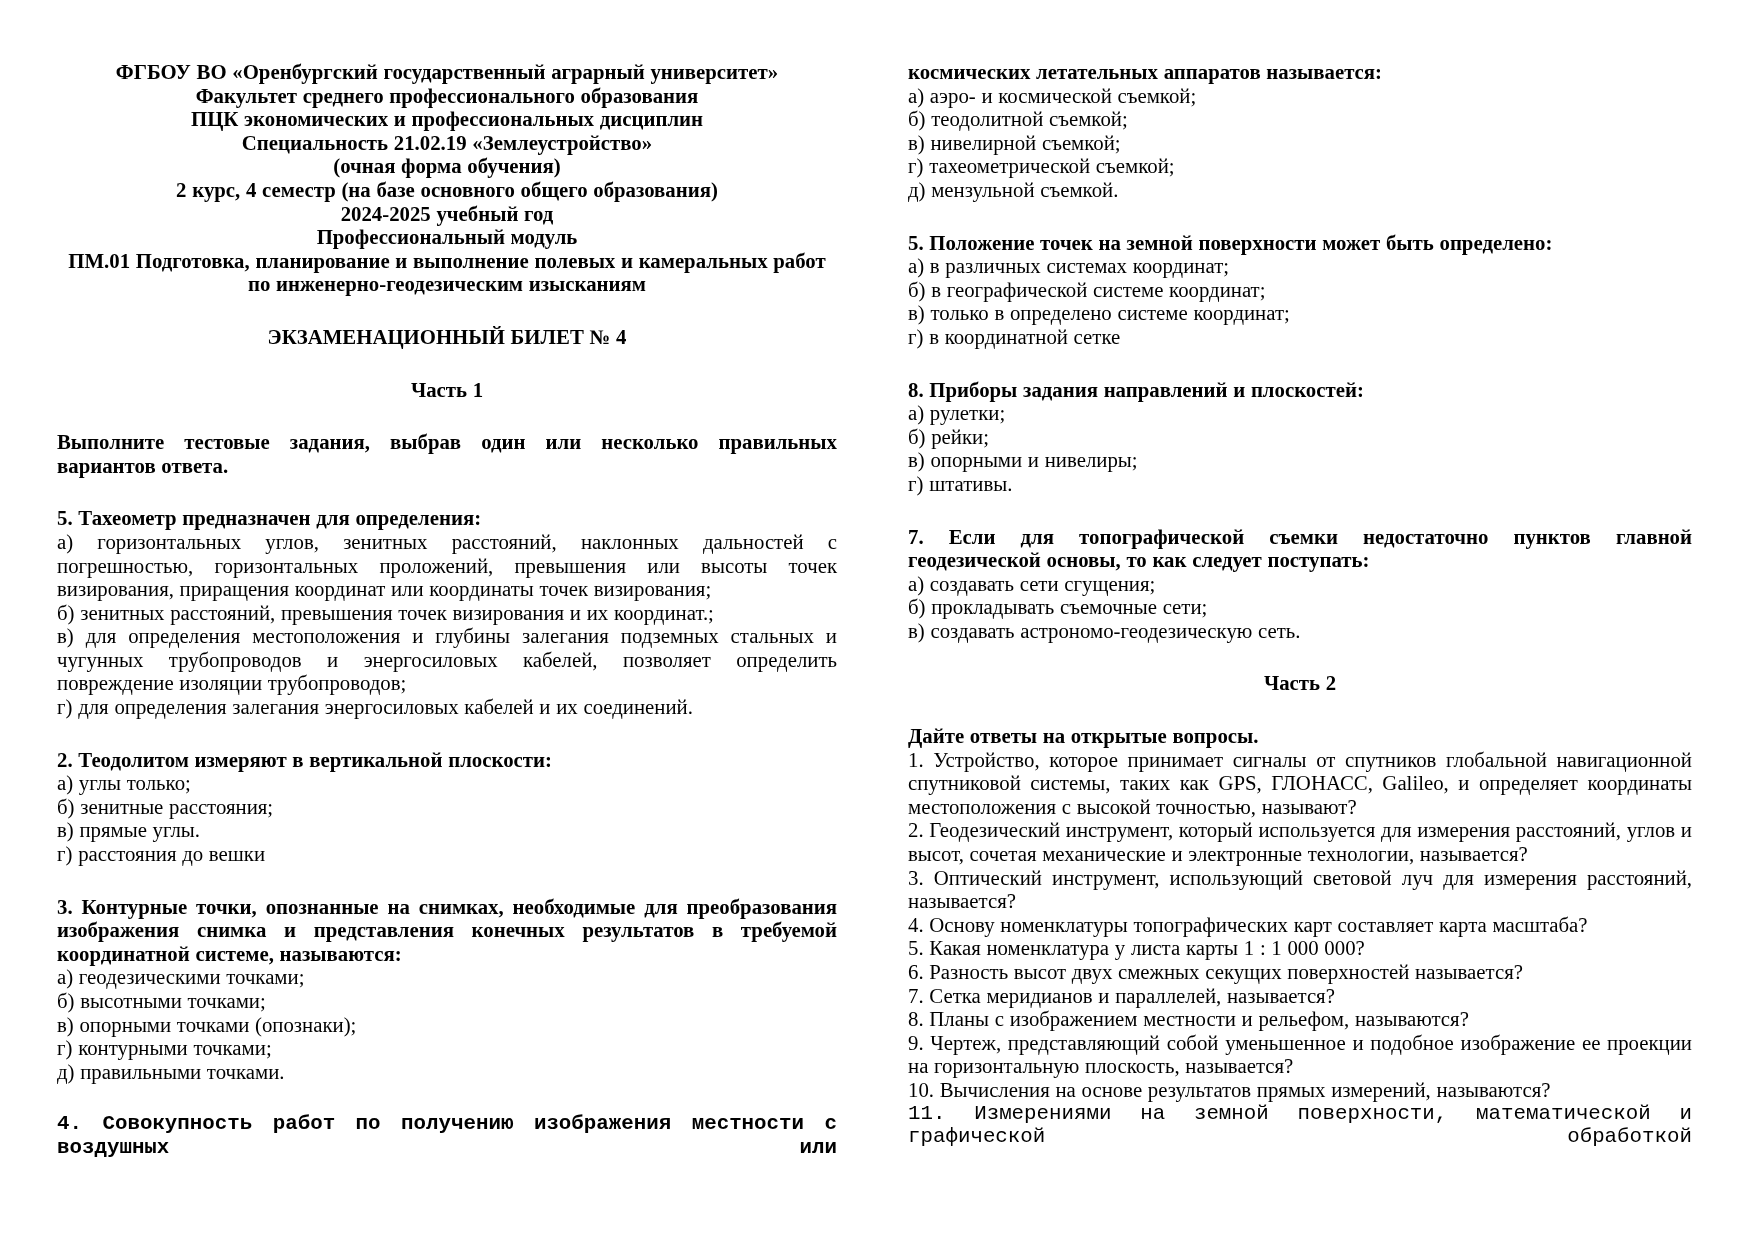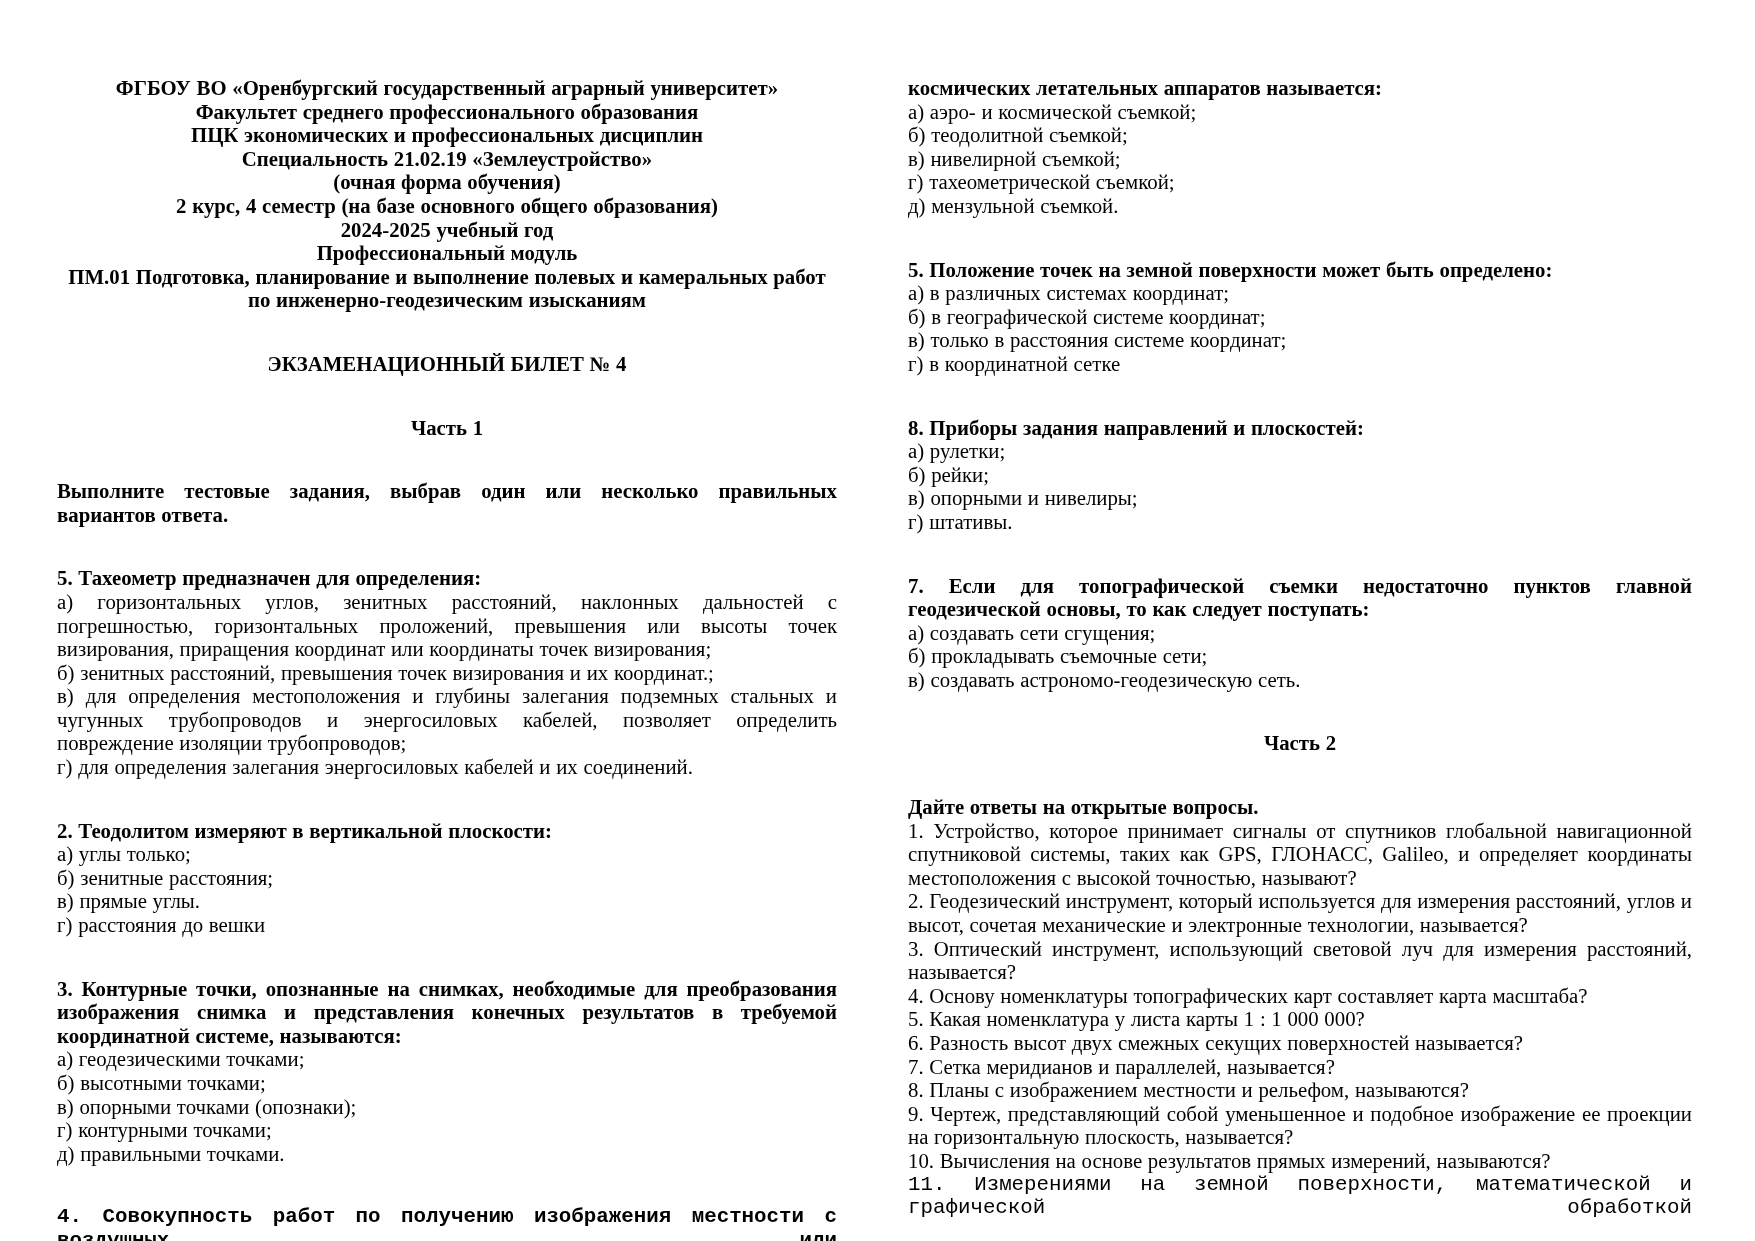--- a/index.html
+++ b/index.html
@@ -11,40 +11,40 @@
     width: 1755px;
     height: 1241px;
     overflow: hidden;
     font-family: "Liberation Serif", "DejaVu Serif", serif;
     color: #000000;
   }
   .page {
     box-sizing: border-box;
     width: 1755px;
     height: 882px;
-    padding: 76px 63px 0 57px;
+    padding: 60px 63px 0 57px;
     display: flex;
     gap: 71px;
     background: #ffffff;
   }
   .column {
     flex: 0 0 auto;
   }
   .col-left  { width: 780px; }
   .col-right { width: 784px; }
   .para {
     margin: 0;
     font-size: 20.8px;
     line-height: 23.6px;
     text-align: justify;
     word-spacing: 0.5px;
   }
   .para.center  { text-align: center; }
   .para.bold    { font-weight: bold; }
-  .para.gap     { margin-top: 40px; }
+  .para.gap     { margin-top: 29px; }
   .para.stretch { text-align-last: justify; font-family: Liberation Mono, monospace; }
 </style>
 </head>
 <body>
 
 <div class="page">
   <div class="column col-left">
       <p class="para bold center">ФГБОУ ВО «Оренбургский государственный аграрный университет»</p>
       <p class="para bold center">Факультет среднего профессионального образования</p>
       <p class="para bold center">ПЦК экономических и профессиональных дисциплин</p>
@@ -78,21 +78,21 @@
   <div class="column col-right">
       <p class="para bold">космических летательных аппаратов называется:</p>
       <p class="para">а) аэро- и космической съемкой;</p>
       <p class="para">б) теодолитной съемкой;</p>
       <p class="para">в) нивелирной съемкой;</p>
       <p class="para">г) тахеометрической съемкой;</p>
       <p class="para">д) мензульной съемкой.</p>
       <p class="para bold gap">5. Положение точек на земной поверхности может быть определено:</p>
       <p class="para">а) в различных системах координат;</p>
       <p class="para">б) в географической системе координат;</p>
-      <p class="para">в) только в расстояния системе координат;</p>
+      <p class="para">в) только в определено системе координат;</p>
       <p class="para">г) в координатной сетке</p>
       <p class="para bold gap">8. Приборы задания направлений и плоскостей:</p>
       <p class="para">а) рулетки;</p>
       <p class="para">б) рейки;</p>
       <p class="para">в) опорными и нивелиры;</p>
       <p class="para">г) штативы.</p>
       <p class="para bold gap">7. Если для топографической съемки недостаточно пунктов главной геодезической основы, то как следует поступать:</p>
       <p class="para">а) создавать сети сгущения;</p>
       <p class="para">б) прокладывать съемочные сети;</p>
       <p class="para">в) создавать астрономо-геодезическую сеть.</p>

